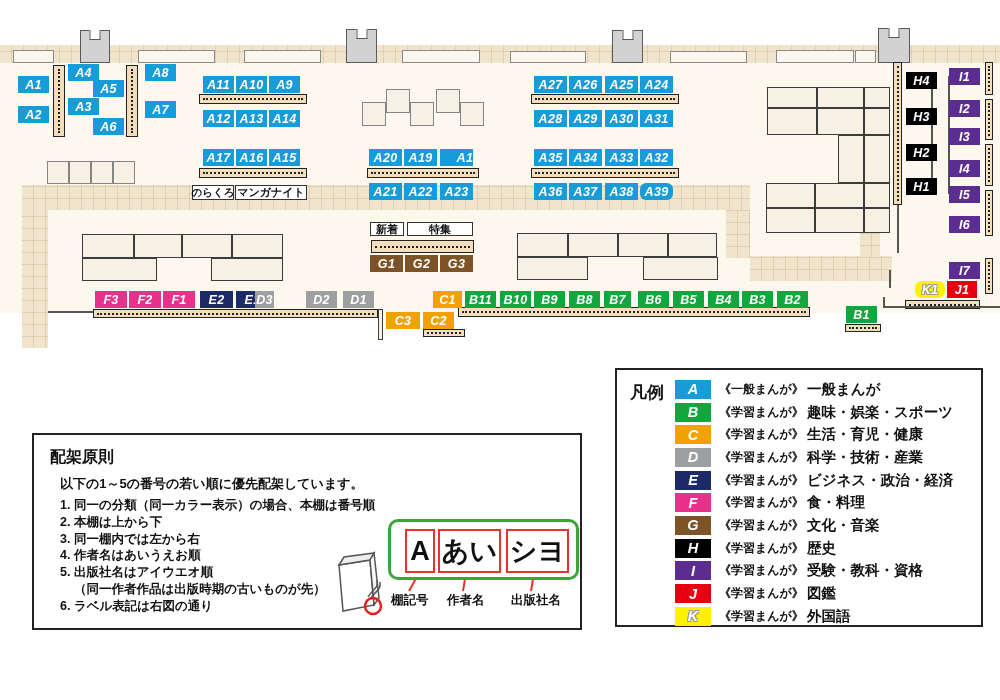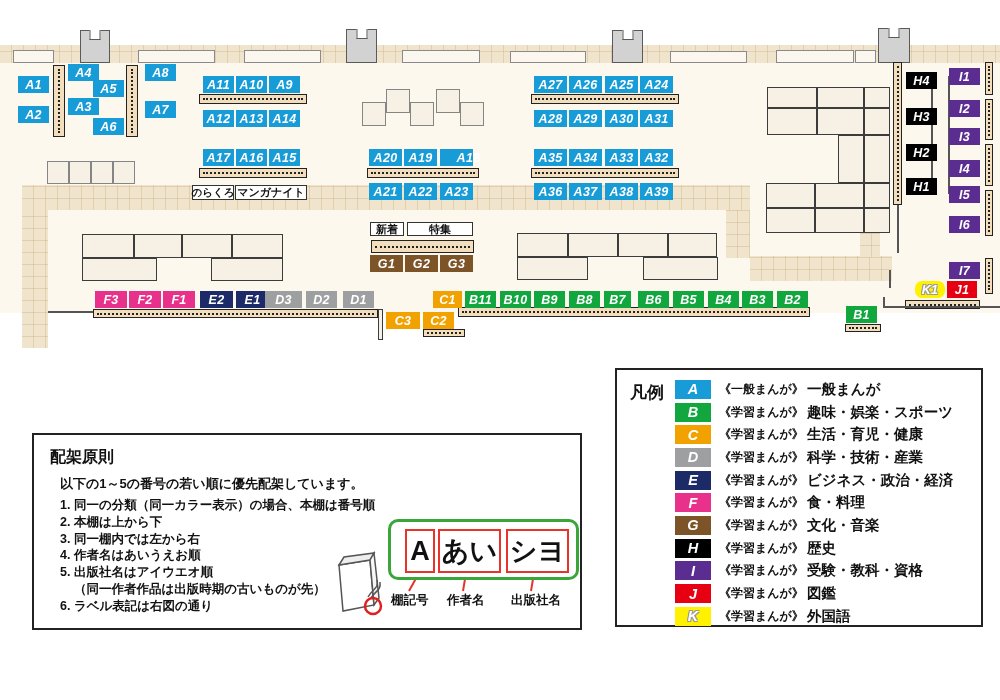--- a/index.html
+++ b/index.html
@@ -169,30 +169,30 @@
       <div class="chip" style="left: 569px; top: 110px; width: 33px; height: 17px; background: rgb(24, 156, 216);">A29</div>
       <div class="chip" style="left: 605px; top: 110px; width: 33px; height: 17px; background: rgb(24, 156, 216);">A30</div>
       <div class="chip" style="left: 640px; top: 110px; width: 33px; height: 17px; background: rgb(24, 156, 216);">A31</div>
       <div class="chip" style="left: 534px; top: 149px; width: 33px; height: 17px; background: rgb(24, 156, 216);">A35</div>
       <div class="chip" style="left: 569px; top: 149px; width: 33px; height: 17px; background: rgb(24, 156, 216);">A34</div>
       <div class="chip" style="left: 605px; top: 149px; width: 33px; height: 17px; background: rgb(24, 156, 216);">A33</div>
       <div class="chip" style="left: 640px; top: 149px; width: 33px; height: 17px; background: rgb(24, 156, 216);">A32</div>
       <div class="chip" style="left: 534px; top: 183px; width: 33px; height: 17px; background: rgb(24, 156, 216);">A36</div>
       <div class="chip" style="left: 569px; top: 183px; width: 33px; height: 17px; background: rgb(24, 156, 216);">A37</div>
       <div class="chip" style="left: 605px; top: 183px; width: 33px; height: 17px; background: rgb(24, 156, 216);">A38</div>
-      <div class="chip" style="left: 640px; top: 183px; width: 33px; height: 17px; background: rgb(24, 156, 216);">A39</div>
+      <div class="chip" style="left: 640px; top: 183px; width: 33px; height: 17px; background: rgb(24, 156, 216); border-radius: 6px;">A39</div>
       <div class="chip" style="left: 370px; top: 255px; width: 33px; height: 17px; background: rgb(124, 84, 40);">G1</div>
       <div class="chip" style="left: 405px; top: 255px; width: 33px; height: 17px; background: rgb(124, 84, 40);">G2</div>
       <div class="chip" style="left: 440px; top: 255px; width: 33px; height: 17px; background: rgb(124, 84, 40);">G3</div>
       <div class="chip" style="left: 95px; top: 291px; width: 32px; height: 17px; background: rgb(232, 49, 138);">F3</div>
       <div class="chip" style="left: 129px; top: 291px; width: 32px; height: 17px; background: rgb(232, 49, 138);">F2</div>
       <div class="chip" style="left: 163px; top: 291px; width: 32px; height: 17px; background: rgb(232, 49, 138);">F1</div>
       <div class="chip" style="left: 200px; top: 291px; width: 33px; height: 17px; background: rgb(28, 43, 104);">E2</div>
       <div class="chip" style="left: 236px; top: 291px; width: 33px; height: 17px; background: rgb(28, 43, 104);">E1</div>
-      <div class="chip" style="left: 265px; top: 291px; width: 37px; height: 17px; background: rgb(158, 159, 160);">D3</div>
+      <div class="chip" style="left: 255px; top: 291px; width: 19px; height: 17px; background: rgb(158, 159, 160);">D3</div>
       <div class="chip" style="left: 306px; top: 291px; width: 31px; height: 17px; background: rgb(158, 159, 160);">D2</div>
       <div class="chip" style="left: 343px; top: 291px; width: 31px; height: 17px; background: rgb(158, 159, 160);">D1</div>
       <div class="chip" style="left: 433px; top: 291px; width: 29px; height: 17px; background: rgb(242, 162, 0);">C1</div>
       <div class="chip" style="left: 386px; top: 312px; width: 34px; height: 17px; background: rgb(242, 162, 0);">C3</div>
       <div class="chip" style="left: 423px; top: 312px; width: 31px; height: 17px; background: rgb(242, 162, 0);">C2</div>
       <div class="chip" style="left: 465px; top: 291px; width: 31px; height: 17px; background: rgb(17, 166, 62);">B11</div>
       <div class="chip" style="left: 500px; top: 291px; width: 31px; height: 17px; background: rgb(17, 166, 62);">B10</div>
       <div class="chip" style="left: 534px; top: 291px; width: 31px; height: 17px; background: rgb(17, 166, 62);">B9</div>
       <div class="chip" style="left: 569px; top: 291px; width: 31px; height: 17px; background: rgb(17, 166, 62);">B8</div>
       <div class="chip" style="left: 604px; top: 291px; width: 27px; height: 17px; background: rgb(17, 166, 62);">B7</div>

